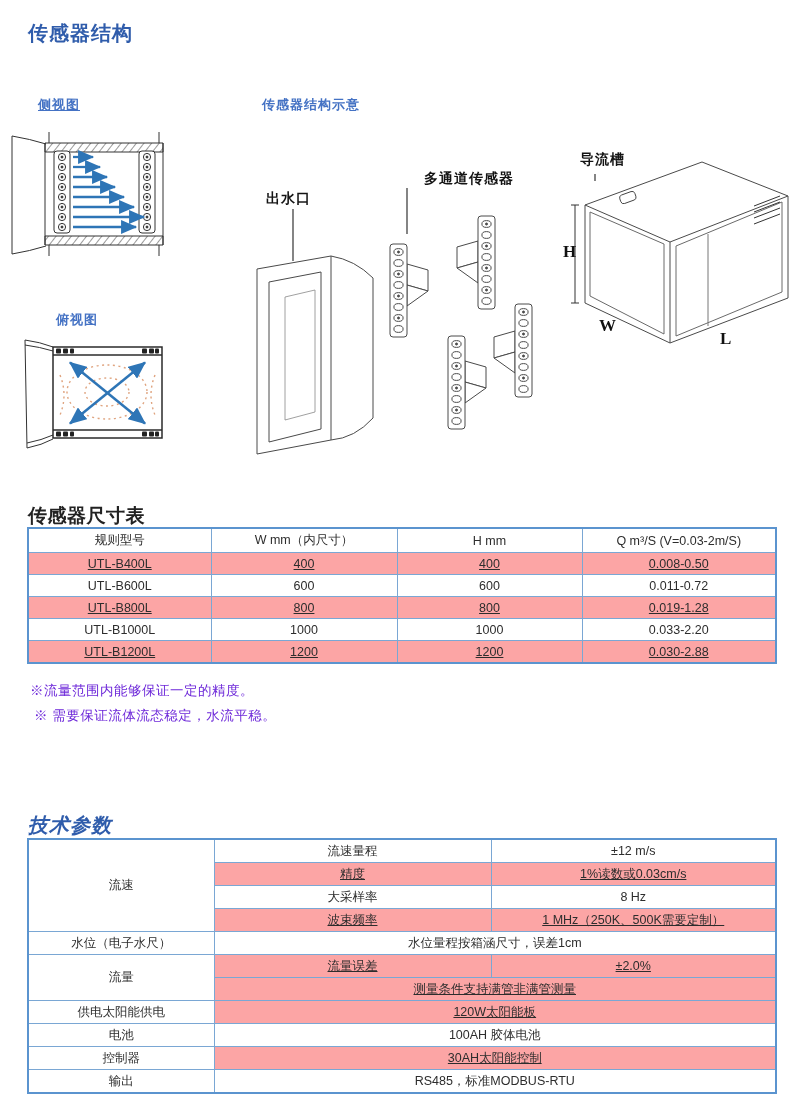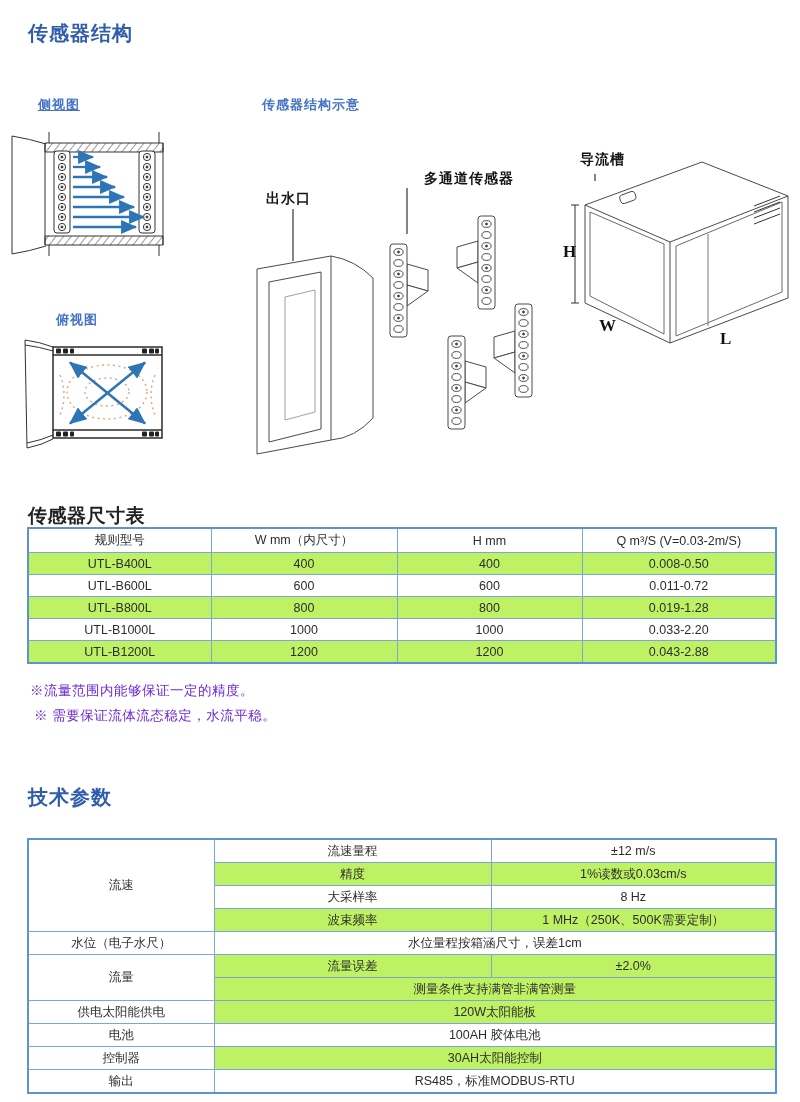--- a/index.html
+++ b/index.html
@@ -15,21 +15,21 @@
   .note          { font-size:13.5px; color:#6d28d9; letter-spacing:0.5px; }
 
   table { border-collapse:collapse; background:#fff; table-layout:fixed; }
   .dim-table, .tech-table { border:2px solid #5b94cf; width:748px; }
   .dim-table th, .dim-table td, .tech-table td {
       border:1px solid #7aa7d4; font-size:12.5px; color:#2d2d2d;
       text-align:center; font-weight:normal; padding:2px 4px; overflow:hidden; white-space:nowrap; }
   .dim-table th { height:19px; }
   .dim-table td { height:17px; }
   .tech-table td { height:18px; }
-  .shade { background:#bef264; }
+  .shade { background:#fca5a5;text-decoration:underline; }
 
   svg line, svg path, svg rect, svg circle, svg ellipse, svg polygon { vector-effect:non-scaling-stroke; }
 </style>
 </head>
 <body>
 
 <div class="page">
 
   <div class="abs section-title" style="left:28px; top:20px;">传感器结构</div>
 
@@ -284,29 +284,29 @@
     <tr>
       <td>UTL-B1000L</td>
       <td>1000</td>
       <td>1000</td>
       <td>0.033-2.20</td>
     </tr>
     <tr>
       <td class="shade">UTL-B1200L</td>
       <td class="shade">1200</td>
       <td class="shade">1200</td>
-      <td class="shade">0.043-2.88</td>
+      <td class="shade">0.030-2.88</td>
     </tr>
   </tbody>
     </table>
 
   <div class="abs note" style="left:30px; top:682px;">※流量范围内能够保证一定的精度。</div>
   <div class="abs note" style="left:34px; top:707px;">※ 需要保证流体流态稳定，水流平稳。</div>
 
-  <div class="abs section-title" style="left:28px; top:784px;">技术参数</div>
+  <div class="abs section-title" style="left:28px; top:812px;font-style:italic;">技术参数</div>
 
   <table class="tech-table abs" style="left:27px; top:838px;">
     <colgroup>
         <col style="width:186px">
         <col style="width:277px">
         <col style="width:285px">
       </colgroup>
     <tbody>
         <tr>
       <td rowspan="4">流速</td>

